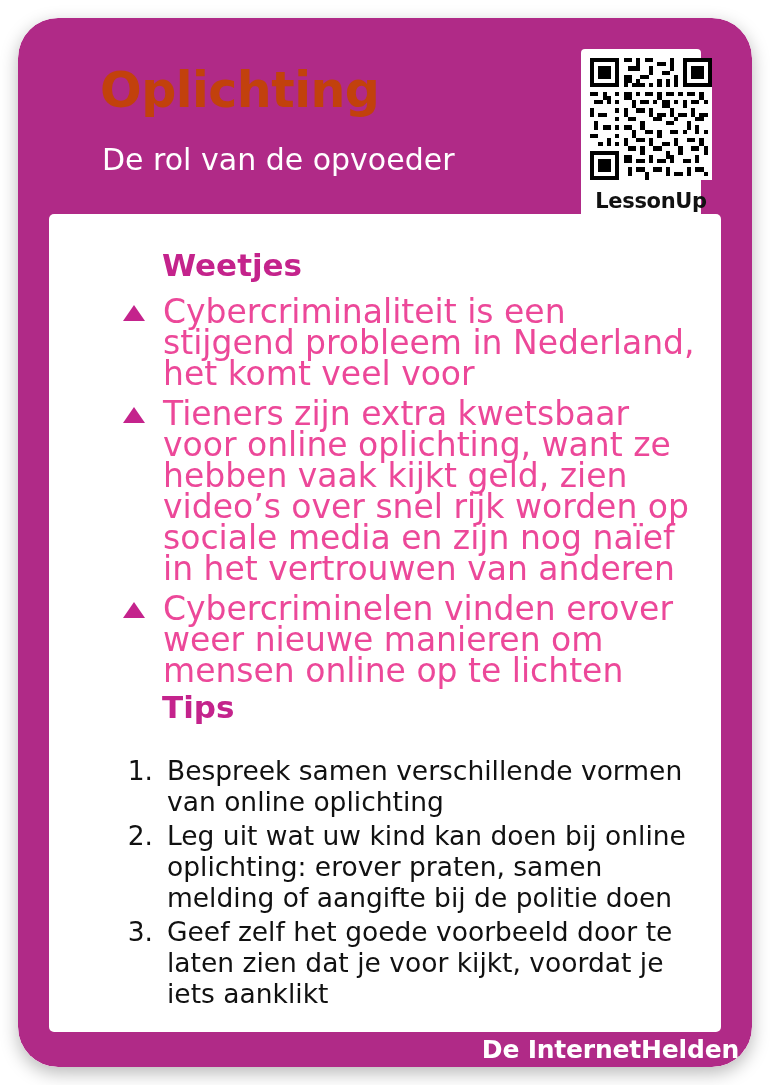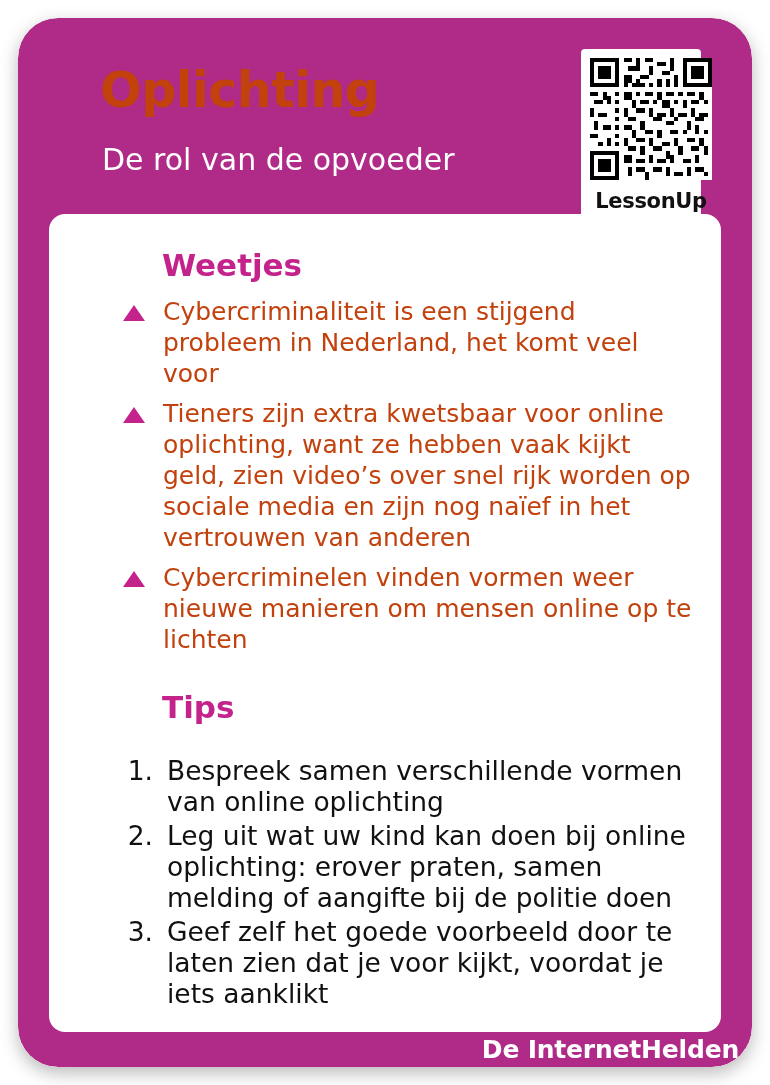--- a/index.html
+++ b/index.html
@@ -37,21 +37,21 @@
   }
 
   
   .inner {
     position: absolute;
     left: 31px;
     top: 196px;
     width: 672px;
     height: 818px;
     background: #ffffff;
-    border-radius: 16px;
+    border-radius: 5px;
   }
 
   
   .header {
     position: absolute;
     left: 0; top: 0;
     width: 734px;
     height: 210px;
   }
 
@@ -127,23 +127,23 @@
     left: 70px;
     top: 82px;
     width: 580px;
     margin: 0;
     padding: 0;
     list-style: none;
   }
   ul.bullets li {
     position: relative;
     padding-left: 44px;
-    font-size: 25px;
+    font-size: 33px;
     line-height: 31px;
-    color: #c2410c;
+    color: #ec4899;
     margin-bottom: 9px;
   }
   .tri {
     position: absolute;
     left: 4px;
     top: 9px;
     width: 0; height: 0;
     border-left: 11px solid transparent;
     border-right: 11px solid transparent;
     border-bottom: 16px solid #C4238C;
@@ -220,21 +220,21 @@
         <li>
           <span class="tri"></span>
           <span>Cybercriminaliteit is een stijgend probleem in Nederland, het komt veel voor</span>
         </li>
         <li>
           <span class="tri"></span>
           <span>Tieners zijn extra kwetsbaar voor online oplichting, want ze hebben vaak kijkt geld, zien video’s over snel rijk worden op sociale media en zijn nog naïef in het vertrouwen van anderen</span>
         </li>
         <li>
           <span class="tri"></span>
-          <span>Cybercriminelen vinden vormen weer nieuwe manieren om mensen online op te lichten</span>
+          <span>Cybercriminelen vinden erover weer nieuwe manieren om mensen online op te lichten</span>
         </li>
       </ul>
 
       <div class="section-heading h-tips">Tips</div>
 
       <ol class="tips">
         <li>
           <span class="num">1.</span>
           <span>Bespreek samen verschillende vormen van online oplichting</span>
         </li>

